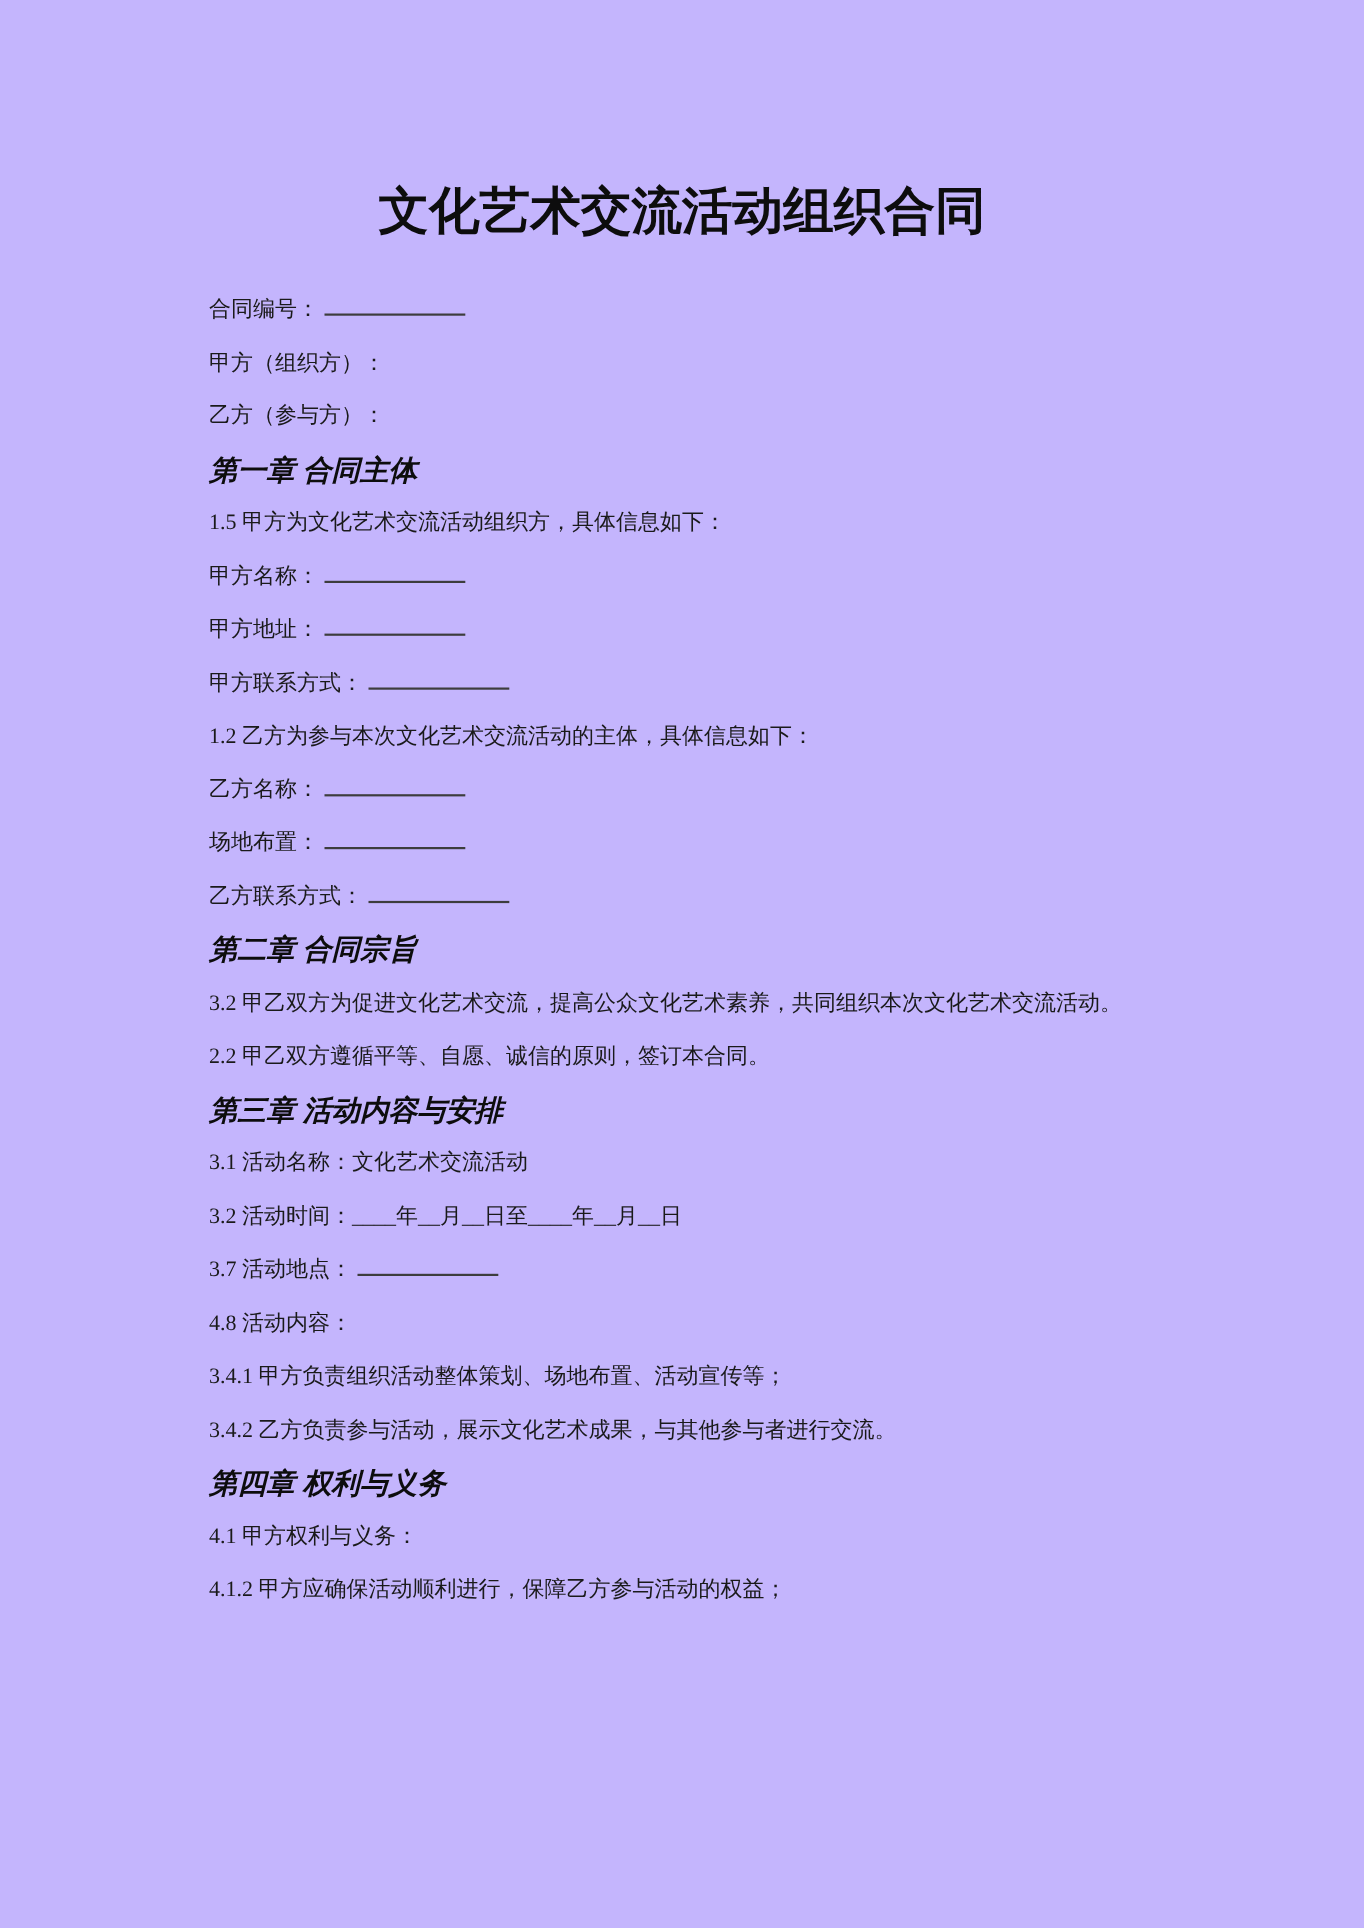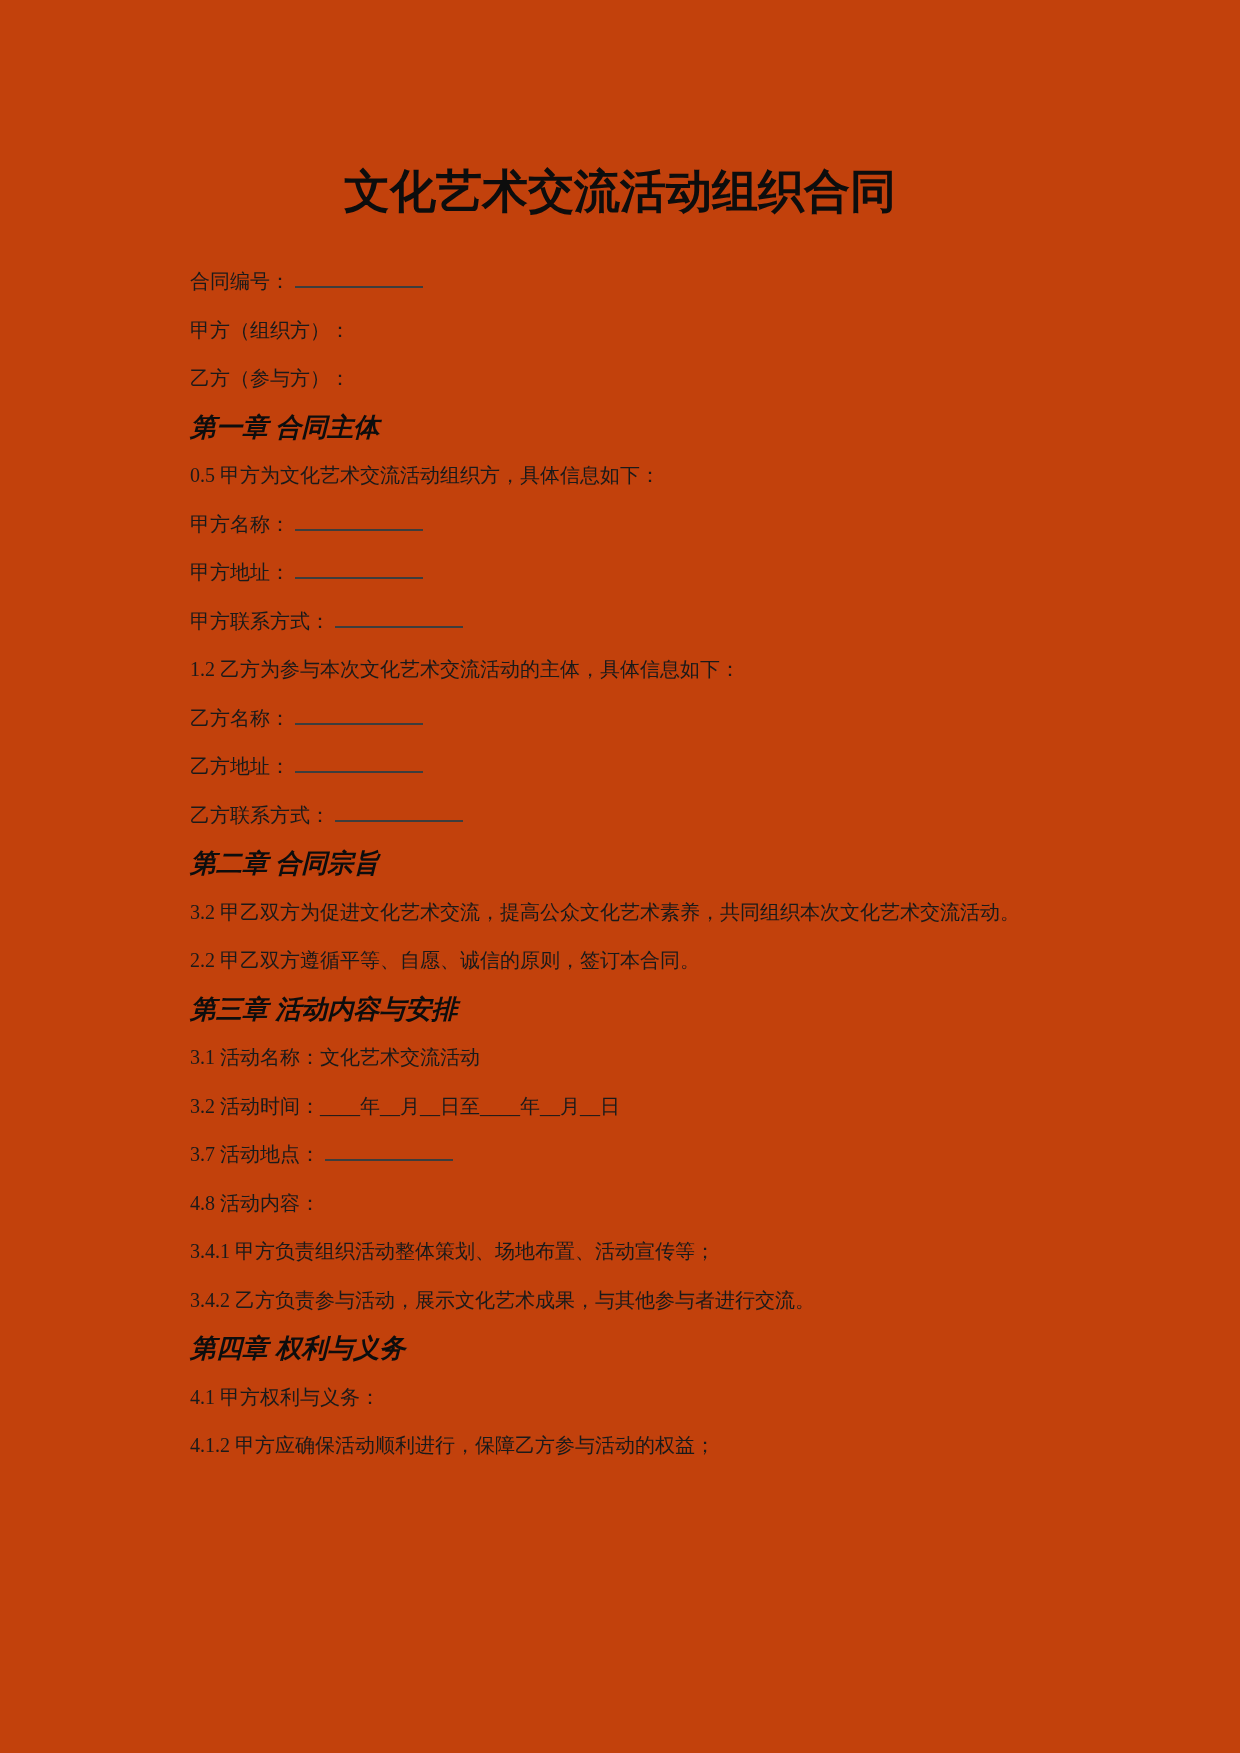--- a/index.html
+++ b/index.html
@@ -12,21 +12,21 @@
     height: 1753px;
     font-family: "Liberation Serif", "DejaVu Serif", serif;
     font-size: 26px;
     color: #1a1a1a;
   }
   .page {
     box-sizing: border-box;
     width: 1240px;
     height: 1753px;
     padding: 164px 164px 0 190px;
-    background: #c2410c;
+    background: #c4b5fd;
     overflow: hidden;
   }
   .doc-title {
     font-family: "Liberation Serif", "DejaVu Serif", serif;
     font-size: 46px;
     font-weight: bold;
     line-height: 56px;
     text-align: center;
     margin: 0 -164px 37px -190px;
     color: #0d0d0d;
@@ -64,33 +64,33 @@
   <h1 class="doc-title">文化艺术交流活动组织合同</h1>
 
   <p class="line"><span>合同编号：</span><span class="blank"></span></p>
 
   <p class="line">甲方（组织方）：</p>
 
   <p class="line">乙方（参与方）：</p>
 
   <h2 class="heading">第一章 合同主体</h2>
 
-  <p class="line">0.5 甲方为文化艺术交流活动组织方，具体信息如下：</p>
+  <p class="line">1.5 甲方为文化艺术交流活动组织方，具体信息如下：</p>
 
   <p class="line"><span>甲方名称：</span><span class="blank"></span></p>
 
   <p class="line"><span>甲方地址：</span><span class="blank"></span></p>
 
   <p class="line"><span>甲方联系方式：</span><span class="blank"></span></p>
 
   <p class="line">1.2 乙方为参与本次文化艺术交流活动的主体，具体信息如下：</p>
 
   <p class="line"><span>乙方名称：</span><span class="blank"></span></p>
 
-  <p class="line"><span>乙方地址：</span><span class="blank"></span></p>
+  <p class="line"><span>场地布置：</span><span class="blank"></span></p>
 
   <p class="line"><span>乙方联系方式：</span><span class="blank"></span></p>
 
   <h2 class="heading">第二章 合同宗旨</h2>
 
   <p class="line">3.2 甲乙双方为促进文化艺术交流，提高公众文化艺术素养，共同组织本次文化艺术交流活动。</p>
 
   <p class="line">2.2 甲乙双方遵循平等、自愿、诚信的原则，签订本合同。</p>
 
   <h2 class="heading">第三章 活动内容与安排</h2>

